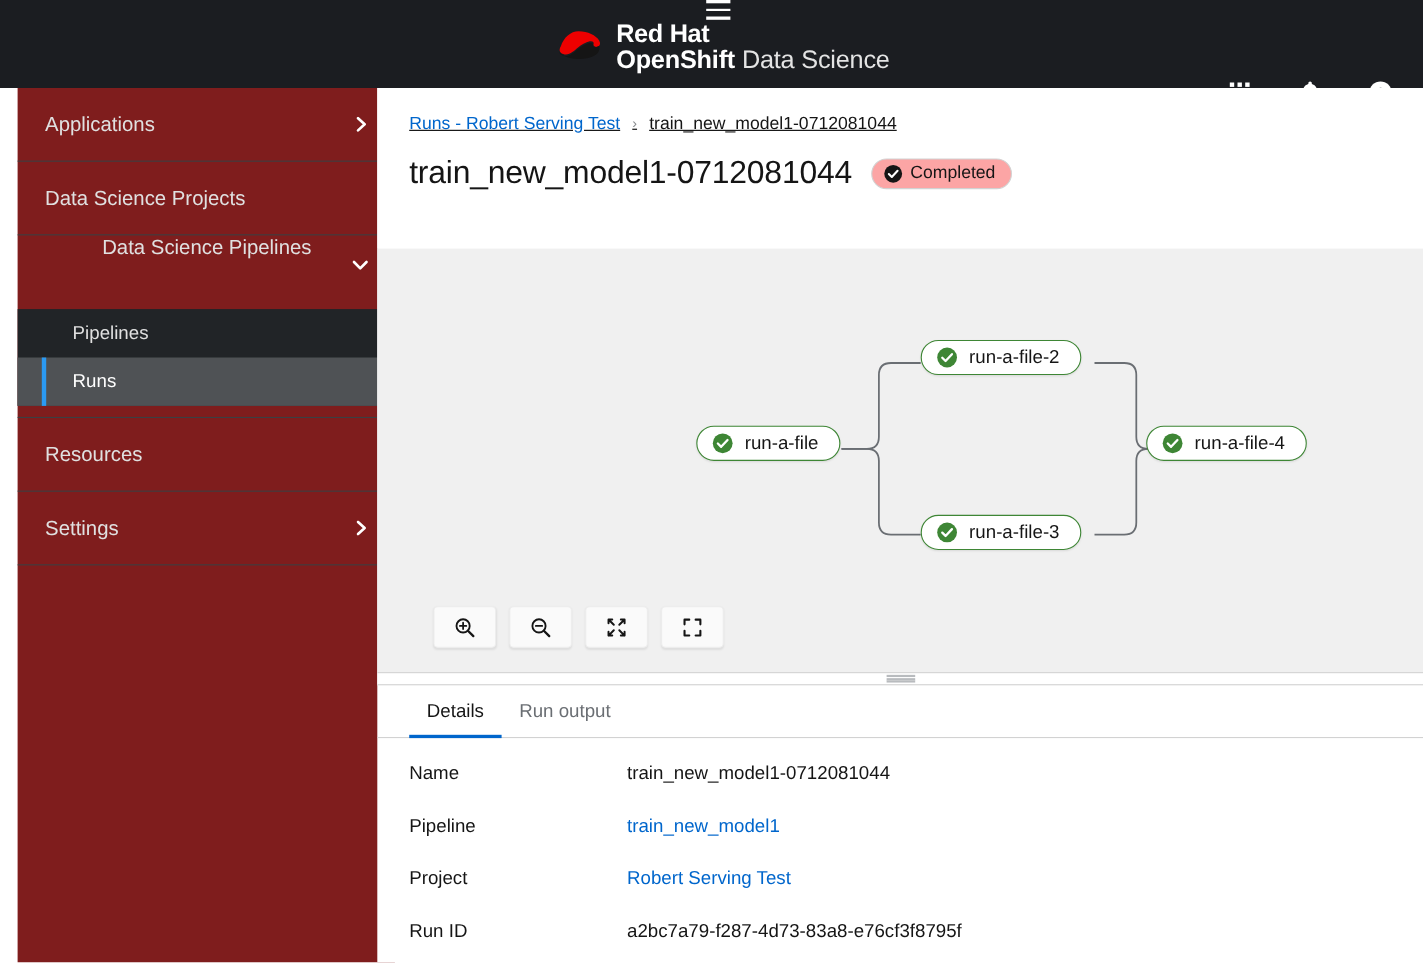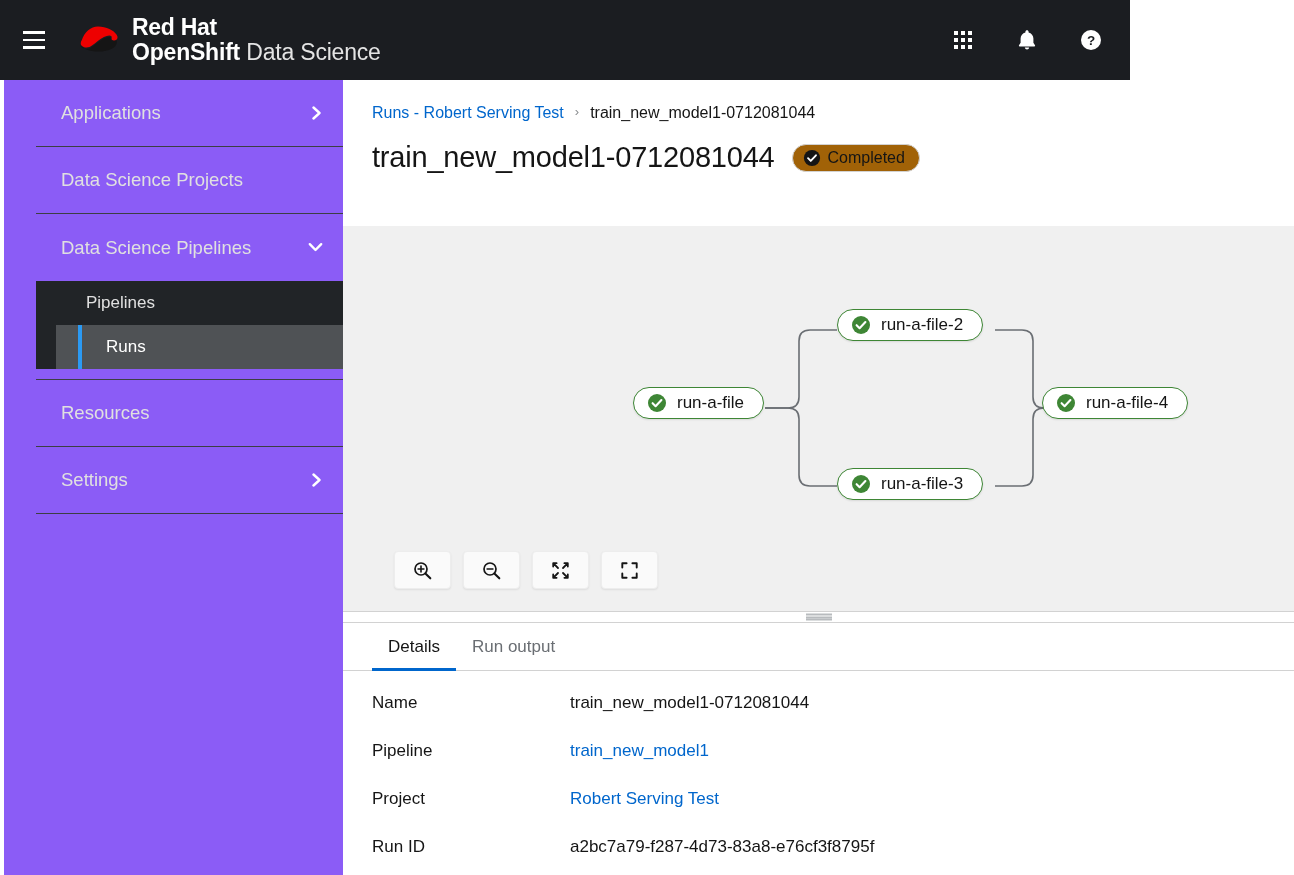--- a/index.html
+++ b/index.html
@@ -7,23 +7,23 @@
     width: 1294px; height: 875px;
     font-family: "Liberation Sans", "DejaVu Sans", sans-serif;
     background: #ffffff;
     overflow: hidden;
   }
   #app { position: relative; width: 1294px; height: 875px; }
 
   
   .masthead {
     position: absolute; top: 0; left: 0;
-    width: 1130px; height: 80px;
+    width: 1294px; height: 80px;
     background: #1b1d21;
-    display: flex; align-items: center;
+    display: flex; align-items: center; flex-direction: column;
   }
   .hamburger {
     width: 46px; height: 46px; margin-left: 11px;
     display: flex; flex-direction: column; justify-content: center;
     align-items: center; gap: 5px; cursor: pointer;
     background: none; border: none;
   }
   .hamburger span { display: block; width: 22px; height: 2.5px; background: #ffffff; }
 
   .brand { display: flex; align-items: center; margin-left: 13px; }
@@ -42,69 +42,68 @@
   }
   .mh-btn {
     width: 34px; height: 34px; display: flex; align-items: center;
     justify-content: center; background: none; border: none; cursor: pointer;
   }
   .grid-icon { display: grid; grid-template-columns: repeat(3, 4px); gap: 3px; }
   .grid-icon i { display: block; width: 4px; height: 4px; background: #fff; }
 
   
   .sidebar {
-    position: absolute; top: 80px; left: 4px;
+    position: absolute; top: 80px; left: 16px;
     width: 343px; height: 795px;
-    background: #8b5cf6;
-    padding-left: 32px;
+    background: #7f1d1d;
   }
   .nav-item {
     position: relative; height: 67px;
     display: flex; align-items: center;
     padding: 0 24px 0 25px;
     color: #e0e0e0; font-size: 18.5px;
     border-bottom: 1px solid #3c3f42;
     cursor: pointer; user-select: none;
   }
   .nav-item .chev { margin-left: auto; display: flex; align-items: center; }
   .nav-group-body { background: #212427; }
   .nav-sub {
     position: relative; height: 44px;
     display: flex; align-items: center;
     padding-left: 50px;
     color: #e0e0e0; font-size: 17px;
     cursor: pointer; user-select: none;
   }
-  .nav-sub.current { background: #4f5255; color: #ffffff; margin-left: 20px; }
+  .nav-sub.current { background: #4f5255; color: #ffffff; }
   .nav-sub.current::before {
     content: ""; position: absolute; left: 22px; top: 0; bottom: 0;
     width: 4px; background: #2b9af3;
   }
   .nav-group-wrap { border-bottom: 1px solid #3c3f42; padding-bottom: 10px; }
-  .nav-group-wrap .nav-item { border-bottom: none; }
+  .nav-group-wrap .nav-item { border-bottom: none; flex-direction: column; }
 
   
   .content {
     position: absolute; top: 80px; left: 343px;
     width: 951px; height: 795px; background: #ffffff;
   }
   .page-head { padding: 24px 0 0 29px; background: #ffffff; height: 146px; }
-  .breadcrumb { display: flex; align-items: flex-start; font-size: 16px; }
+  .breadcrumb { display: flex; align-items: flex-start; font-size: 16px; text-decoration: underline; }
   .bc-link { color: #0066cc; cursor: pointer; }
   .bc-sep { margin: 0 11px; color: #8a8d90; font-size: 13px; }
   .bc-current { color: #151515; }
   .title-row { display: flex; align-items: center; margin-top: 19px; }
   .page-title {
     font-size: 29px; color: #151515; font-weight: normal; letter-spacing: -0.2px;
   }
   .status-badge {
     display: inline-flex; align-items: center; gap: 7px;
     margin-left: 17px; padding: 4px 14px 4px 10px;
     border: 1px solid #d2d2d2; border-radius: 20px;
-    background: #a16207; font-size: 16px; color: #151515;
+    background: #fca5a5; font-size: 16px; color: #151515;
   }
   .check-dark { width: 18px; height: 18px; flex: none; }
 
   
   .graph-canvas {
     position: relative; height: 385px; background: #f0f0f0;
     overflow: hidden;
   }
   .graph-svg { position: absolute; top: 0; left: 0; }
   .node {

